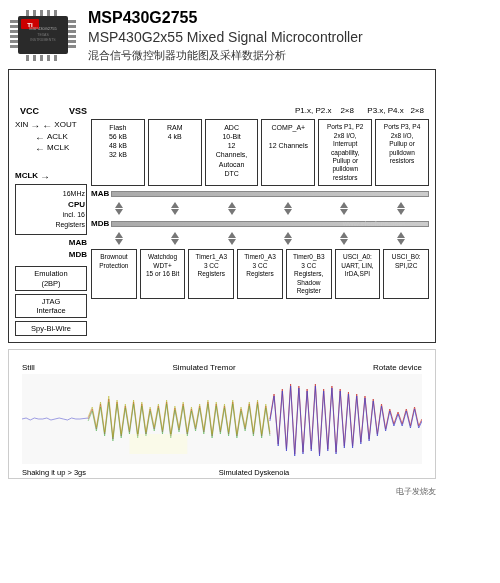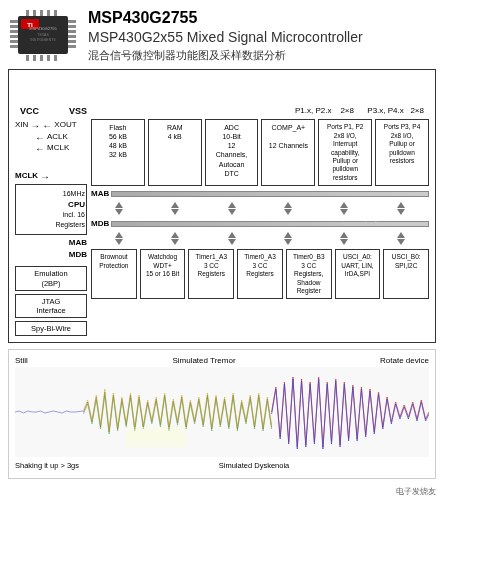--- a/index.html
+++ b/index.html
@@ -153,21 +153,21 @@
       padding: 3px 2px;
       font-size: 7.5px;
       text-align: center;
       line-height: 1.3;
       flex: 1;
     }
 
     
     .waveform-section {
       border: 1px solid #ccc;
-      padding: 6px;
+      padding: 13px;
       position: relative;
       height: 130px;
       overflow: hidden;
       background: #fff;
     }
 
     .footer-text {
       font-size: 8px;
       color: #666;
       text-align: right;

